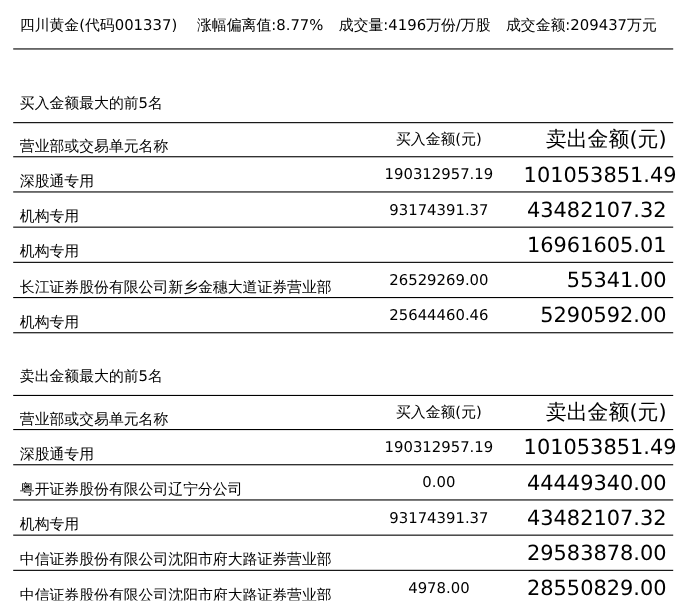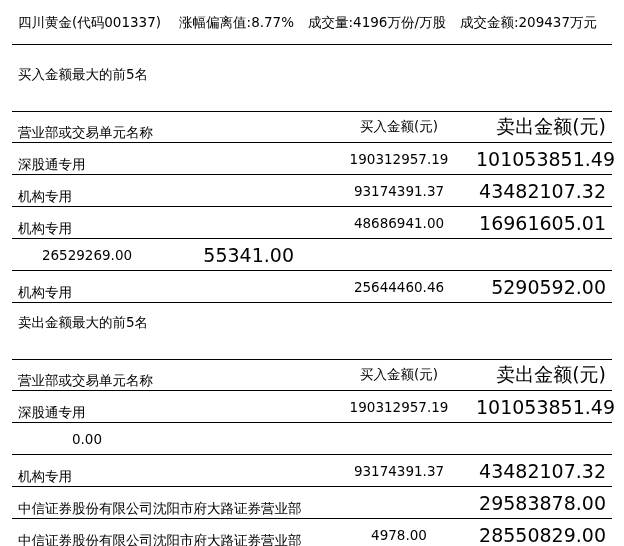--- a/index.html
+++ b/index.html
@@ -40,20 +40,21 @@
     left: 12px;
     right: 12px;
     height: 1px;
     background: #000000;
   }
   .rule.top { top: 44px; }
   .section-title {
     position: absolute;
     left: 18px;
     font-size: 13.5px;
+    margin-top: 19px;
   }
   .table {
     position: absolute;
     left: 12px;
     width: 600px;
   }
   .row {
     display: flex;
     align-items: center;
     height: 31px;
@@ -122,26 +123,26 @@
 
     <div class="row">
       <div class="cell-name">机构专用</div>
       <div class="cell-buy">93174391.37</div>
       <div class="cell-sell">43482107.32</div>
     </div>
     <div class="hline"></div>
 
     <div class="row">
       <div class="cell-name">机构专用</div>
-      <div class="cell-buy">48686941.00</div>
       <div class="cell-sell">16961605.01</div>
     </div>
     <div class="hline"></div>
 
     <div class="row">
+      <div class="cell-name">长江证券股份有限公司新乡金穗大道证券营业部</div>
       <div class="cell-buy">26529269.00</div>
       <div class="cell-sell">55341.00</div>
     </div>
     <div class="hline"></div>
 
     <div class="row">
       <div class="cell-name">机构专用</div>
       <div class="cell-buy">25644460.46</div>
       <div class="cell-sell">5290592.00</div>
     </div>
@@ -160,21 +161,23 @@
     <div class="hline"></div>
 
     <div class="row">
       <div class="cell-name">深股通专用</div>
       <div class="cell-buy">190312957.19</div>
       <div class="cell-sell">101053851.49</div>
     </div>
     <div class="hline"></div>
 
     <div class="row">
+      <div class="cell-name">粤开证券股份有限公司辽宁分公司</div>
       <div class="cell-buy">0.00</div>
+      <div class="cell-sell">44449340.00</div>
     </div>
     <div class="hline"></div>
 
     <div class="row">
       <div class="cell-name">机构专用</div>
       <div class="cell-buy">93174391.37</div>
       <div class="cell-sell">43482107.32</div>
     </div>
     <div class="hline"></div>
 

